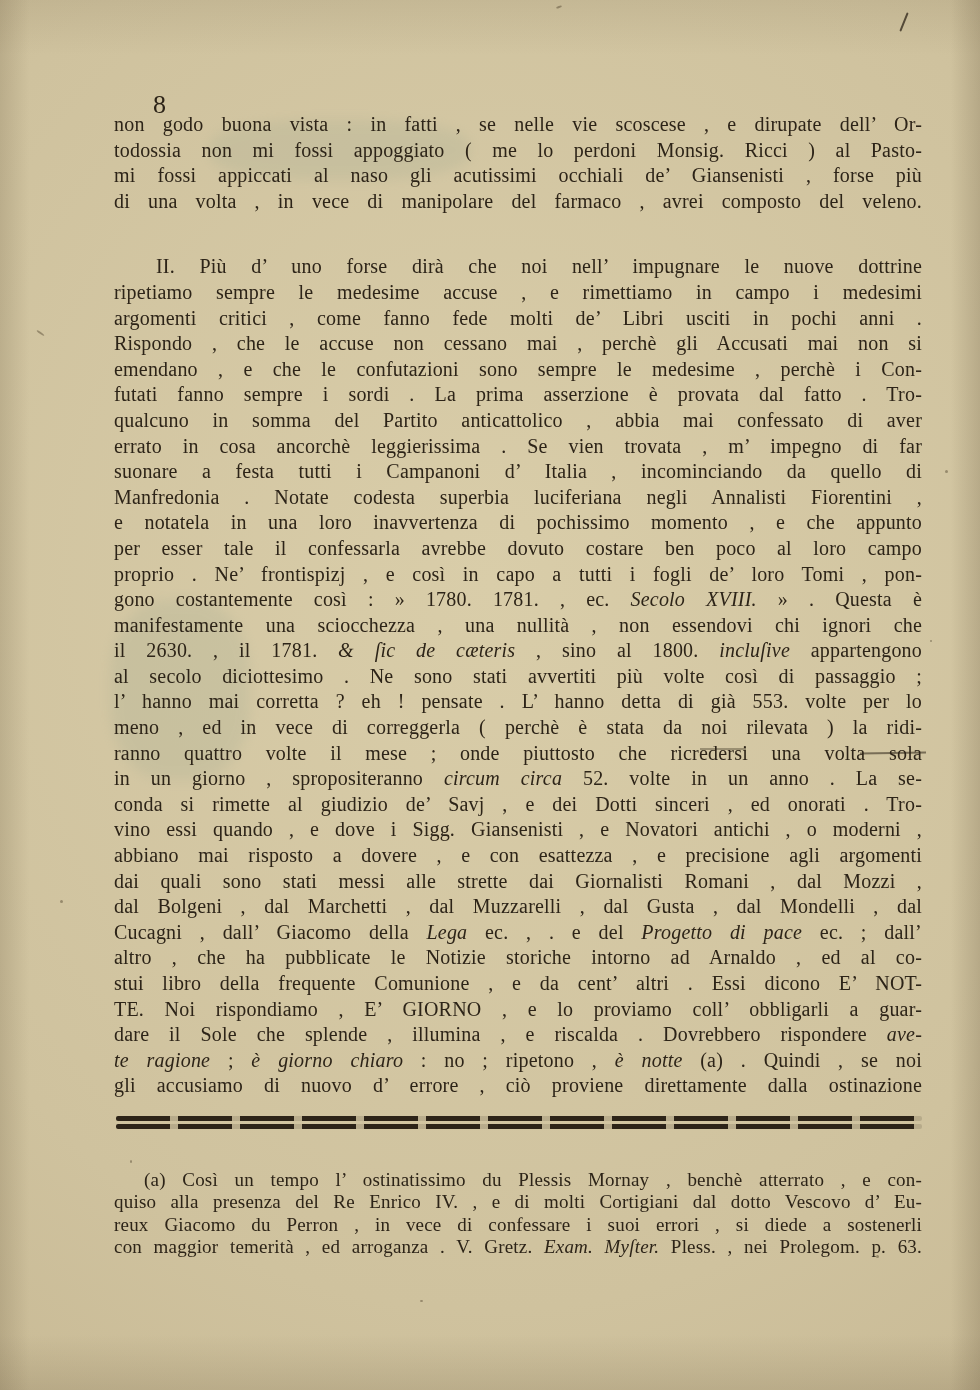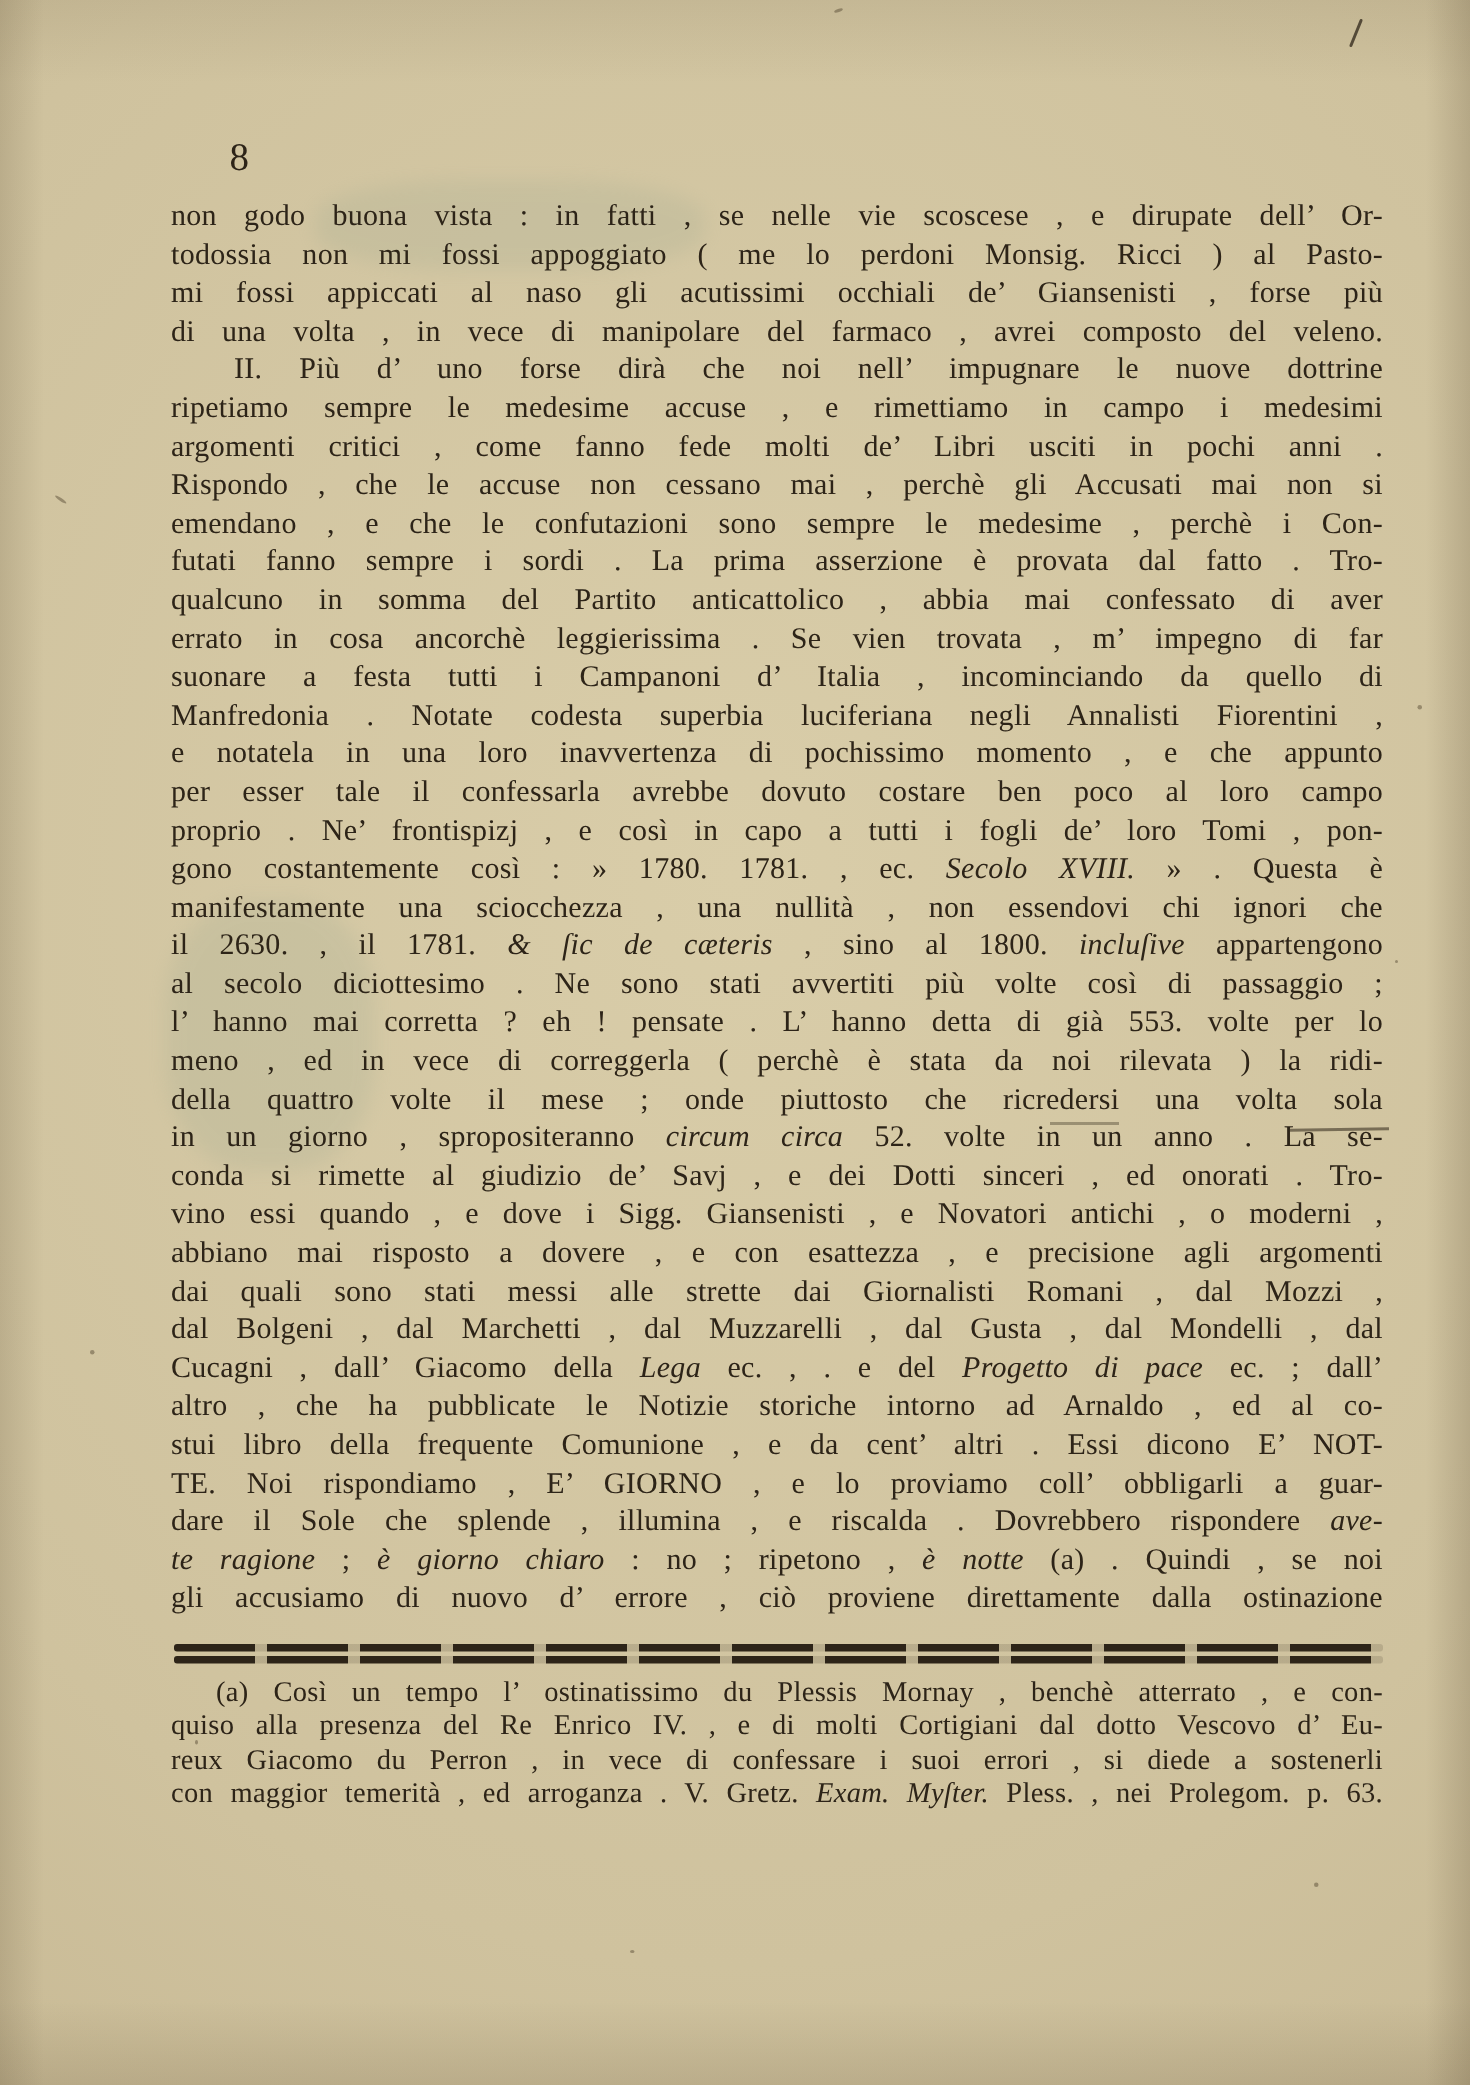--- a/index.html
+++ b/index.html
@@ -16,29 +16,29 @@
     background:
       linear-gradient(90deg, rgba(90,75,50,.18) 0%, rgba(90,75,50,0) 3%, rgba(90,75,50,0) 97%, rgba(90,75,50,.22) 100%),
       linear-gradient(0deg, rgba(90,75,50,.16) 0%, rgba(90,75,50,0) 4%, rgba(90,75,50,0) 96%, rgba(90,75,50,.10) 100%),
       radial-gradient(120% 95% at 50% 42%, var(--paper-light) 0%, var(--paper) 55%, #c6b792 84%, var(--paper-dark) 100%);
   }
   .page-number{
     position:absolute;left:153px;top:90px;
     font-size:26px;letter-spacing:1px;
   }
   .content{
-    position:absolute;left:114px;top:132px;width:808px;
+    position:absolute;left:114px;top:112px;width:808px;
   }
   .tline{
     font-size:20px;line-height:25.6px;
     text-align:justify;text-align-last:justify;
     word-spacing:1.5px;letter-spacing:.2px;
     white-space:normal;
   }
-  .tline.indent{padding-left:42px;}
+  .tline.indent{padding-left:42px;margin-top:40px;}
   .it{font-style:italic;font-family:Liberation Serif, serif;}
   .frule{margin:17px 0 9px 2px;}
   .frule .bar{
     height:5px;
     background:repeating-linear-gradient(90deg, var(--ink) 0px 54px, rgba(45,36,24,.15) 54px 62px);
     border-radius:2px;
   }
   .frule .bar + .bar{margin-top:3px;}
   .footnote .tline{
     font-size:19px;line-height:22.4px;
@@ -90,21 +90,21 @@
       <div class="tline"><span>Manfredonia . Notate codesta superbia luciferiana negli Annalisti Fiorentini ,</span></div>
       <div class="tline"><span>e notatela in una loro inavvertenza di pochissimo momento , e che appunto</span></div>
       <div class="tline"><span>per esser tale il confessarla avrebbe dovuto costare ben poco al loro campo</span></div>
       <div class="tline"><span>proprio . Ne’ frontispizj , e così in capo a tutti i fogli de’ loro Tomi , pon-</span></div>
       <div class="tline"><span>gono costantemente così : » 1780. 1781. , ec. </span><span class="it">Secolo XVIII.</span><span> » . Questa è</span></div>
       <div class="tline"><span>manifestamente una sciocchezza , una nullità , non essendovi chi ignori che</span></div>
       <div class="tline"><span>il 2630. , il 1781. </span><span class="it">&amp; ſic de cæteris</span><span> , sino al 1800. </span><span class="it">incluſive</span><span> appartengono</span></div>
       <div class="tline"><span>al secolo diciottesimo . Ne sono stati avvertiti più volte così di passaggio ;</span></div>
       <div class="tline"><span>l’ hanno mai corretta ? eh ! pensate . L’ hanno detta di già 553. volte per lo</span></div>
       <div class="tline"><span>meno , ed in vece di correggerla ( perchè è stata da noi rilevata ) la ridi-</span></div>
-      <div class="tline"><span>della quattro volte il mese ; onde piuttosto che ricredersi una volta sola</span></div>
+      <div class="tline"><span>ranno quattro volte il mese ; onde piuttosto che ricredersi una volta sola</span></div>
       <div class="tline"><span>in un giorno , spropositeranno </span><span class="it">circum circa</span><span> 52. volte in un anno . La se-</span></div>
       <div class="tline"><span>conda si rimette al giudizio de’ Savj , e dei Dotti sinceri , ed onorati . Tro-</span></div>
       <div class="tline"><span>vino essi quando , e dove i Sigg. Giansenisti , e Novatori antichi , o moderni ,</span></div>
       <div class="tline"><span>abbiano mai risposto a dovere , e con esattezza , e precisione agli argomenti</span></div>
       <div class="tline"><span>dai quali sono stati messi alle strette dai Giornalisti Romani , dal Mozzi ,</span></div>
       <div class="tline"><span>dal Bolgeni , dal Marchetti , dal Muzzarelli , dal Gusta , dal Mondelli , dal</span></div>
       <div class="tline"><span>Cucagni , dall’ Giacomo della </span><span class="it">Lega</span><span> ec. , . e del </span><span class="it">Progetto di pace</span><span> ec. ; dall’</span></div>
       <div class="tline"><span>altro , che ha pubblicate le Notizie storiche intorno ad Arnaldo , ed al co-</span></div>
       <div class="tline"><span>stui libro della frequente Comunione , e da cent’ altri . Essi dicono E’ NOT-</span></div>
       <div class="tline"><span>TE. Noi rispondiamo , E’ GIORNO , e lo proviamo coll’ obbligarli a guar-</span></div>

